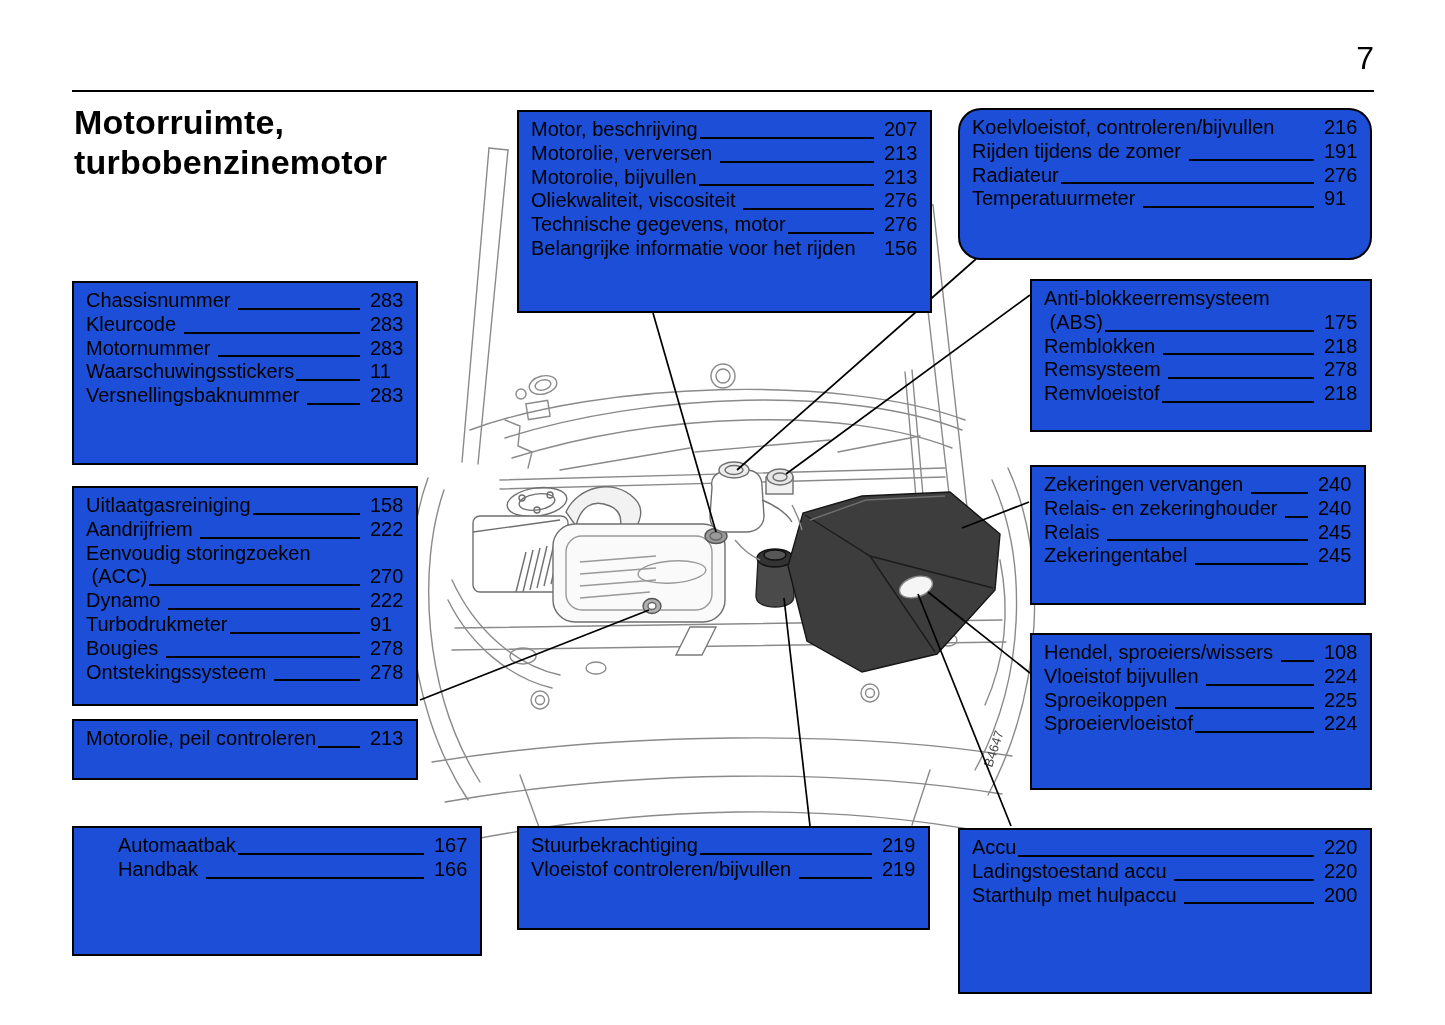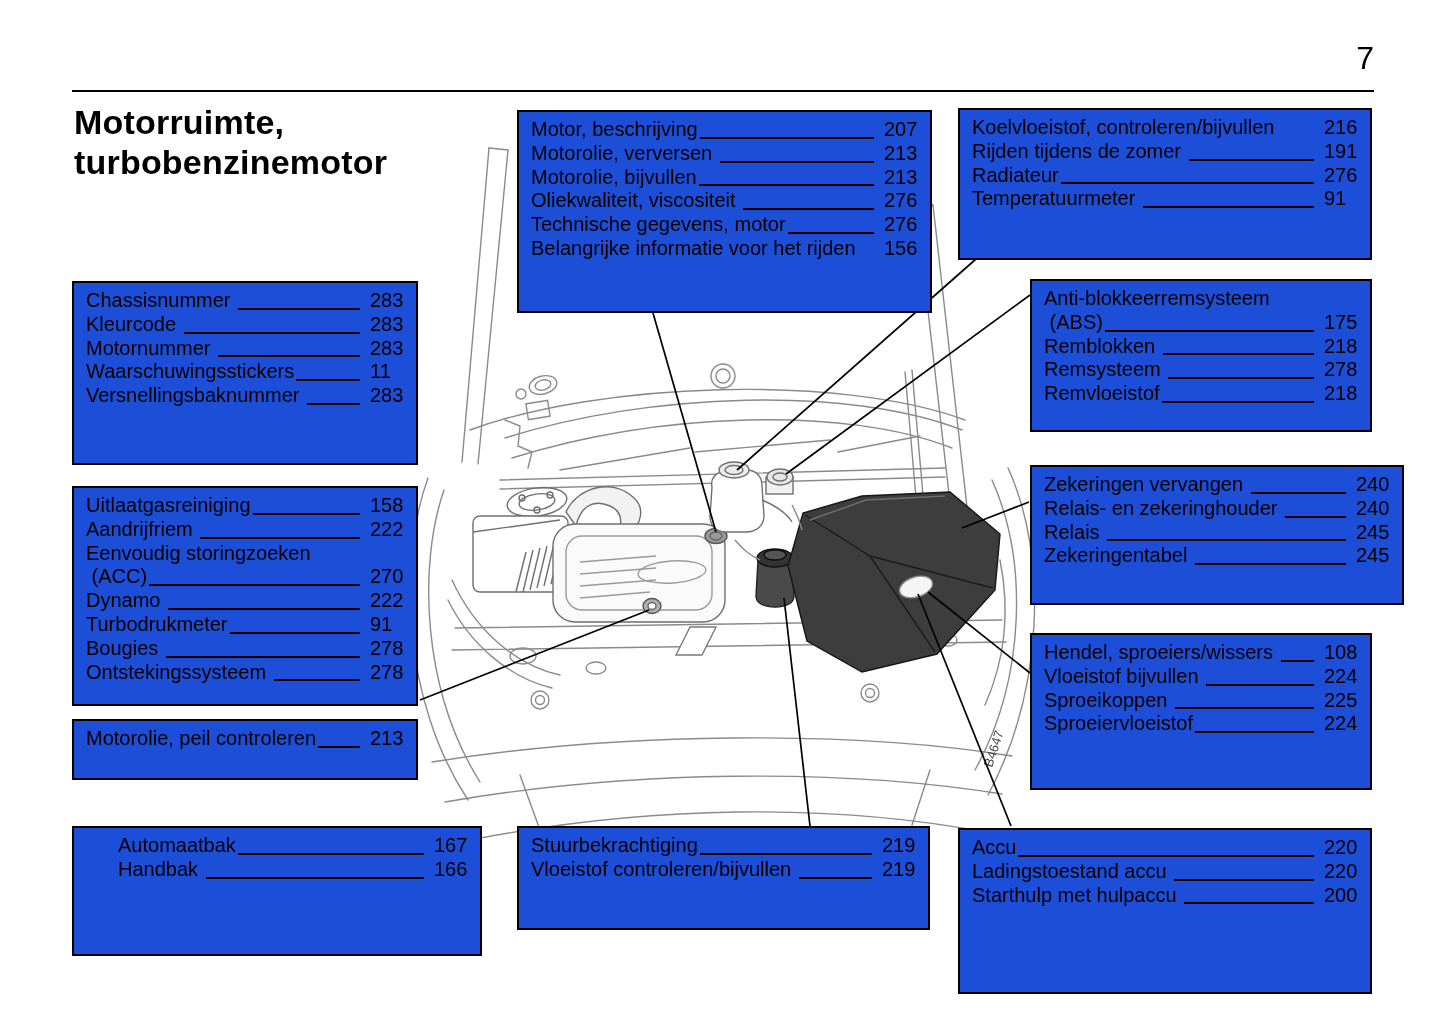--- a/index.html
+++ b/index.html
@@ -34,25 +34,25 @@
     box-sizing:border-box;
     padding:6px 12px 0 12px;
   }
   .row{display:flex; align-items:flex-end; font-size:20px; line-height:23.8px;}
   .lbl{white-space:pre;}
   .leader{flex:1 1 auto; min-width:6px; border-bottom:2px solid #000; margin:0 10px 3px 2px;}
   .gap{flex:1 1 auto;}
   .num{text-align:left; min-width:34px; white-space:pre;}
 
   #box-motor         {left:517px; top:110px;  width:415px; height:203px;}
-  #box-koelvloeistof {left:958px; top:108px;  width:414px; height:152px;}
+  #box-koelvloeistof {left:958px; top:108px;  width:414px; height:152px;border-radius:23px;}
   #box-chassis       {left:72px;  top:281px;  width:346px; height:184px;}
   #box-abs           {left:1030px;top:279px;  width:342px; height:153px;}
   #box-uitlaat       {left:72px;  top:486px;  width:346px; height:220px;}
-  #box-zekeringen    {left:1030px;top:465px;  width:374px; height:140px;}
+  #box-zekeringen    {left:1030px;top:465px;  width:336px; height:140px;}
   #box-hendel        {left:1030px;top:633px;  width:342px; height:157px;}
   #box-motorolie-peil{left:72px;  top:719px;  width:346px; height:61px;}
   #box-automaatbak   {left:72px;  top:826px;  width:410px; height:130px;padding-left:44px;}
   #box-stuur         {left:517px; top:826px;  width:413px; height:104px;}
   #box-accu          {left:958px; top:828px;  width:414px; height:166px;}
 </style>
 </head>
 <body>
 
 <div id="page">

